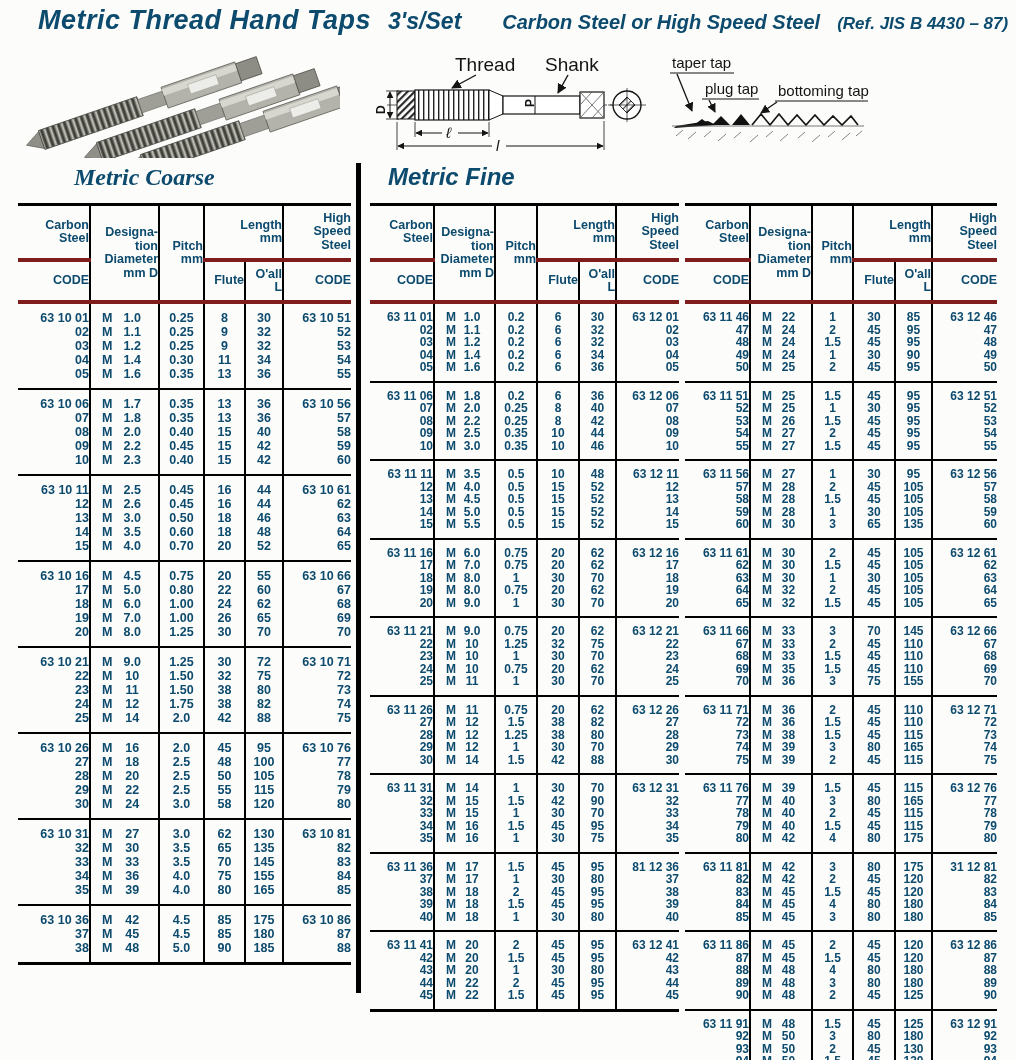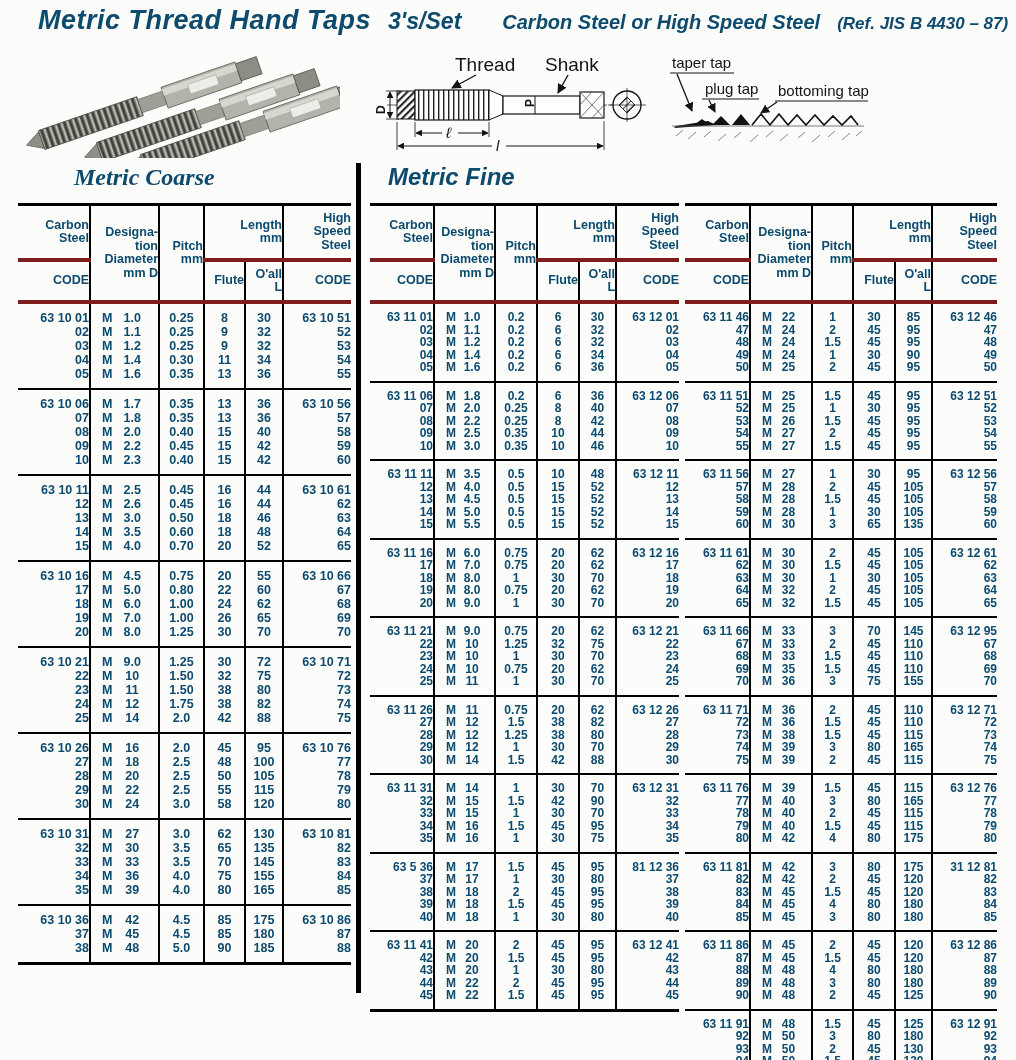--- a/index.html
+++ b/index.html
@@ -1186,21 +1186,21 @@
                 <span class="dm">M</span>
                 <span class="dval">16</span>
               </div>
             </td>
             <td class="c-num">1</td>
             <td class="c-num">30</td>
             <td class="c-num">75</td>
             <td class="c-hss">35</td>
           </tr>
           <tr class="g-first ">
-            <td class="c-code">63 5 36</td>
+            <td class="c-code">63 11 36</td>
             <td class="c-desig">
               <div class="dwrap">
                 <span class="dm">M</span>
                 <span class="dval">17</span>
               </div>
             </td>
             <td class="c-num">1.5</td>
             <td class="c-num">45</td>
             <td class="c-num">95</td>
             <td class="c-hss">81 12 36</td>
@@ -1624,21 +1624,21 @@
             <td class="c-code">63 11 66</td>
             <td class="c-desig">
               <div class="dwrap">
                 <span class="dm">M</span>
                 <span class="dval">33</span>
               </div>
             </td>
             <td class="c-num">3</td>
             <td class="c-num">70</td>
             <td class="c-num">145</td>
-            <td class="c-hss">63 12 95</td>
+            <td class="c-hss">63 12 66</td>
           </tr>
           <tr>
             <td class="c-code">67</td>
             <td class="c-desig">
               <div class="dwrap">
                 <span class="dm">M</span>
                 <span class="dval">33</span>
               </div>
             </td>
             <td class="c-num">2</td>

